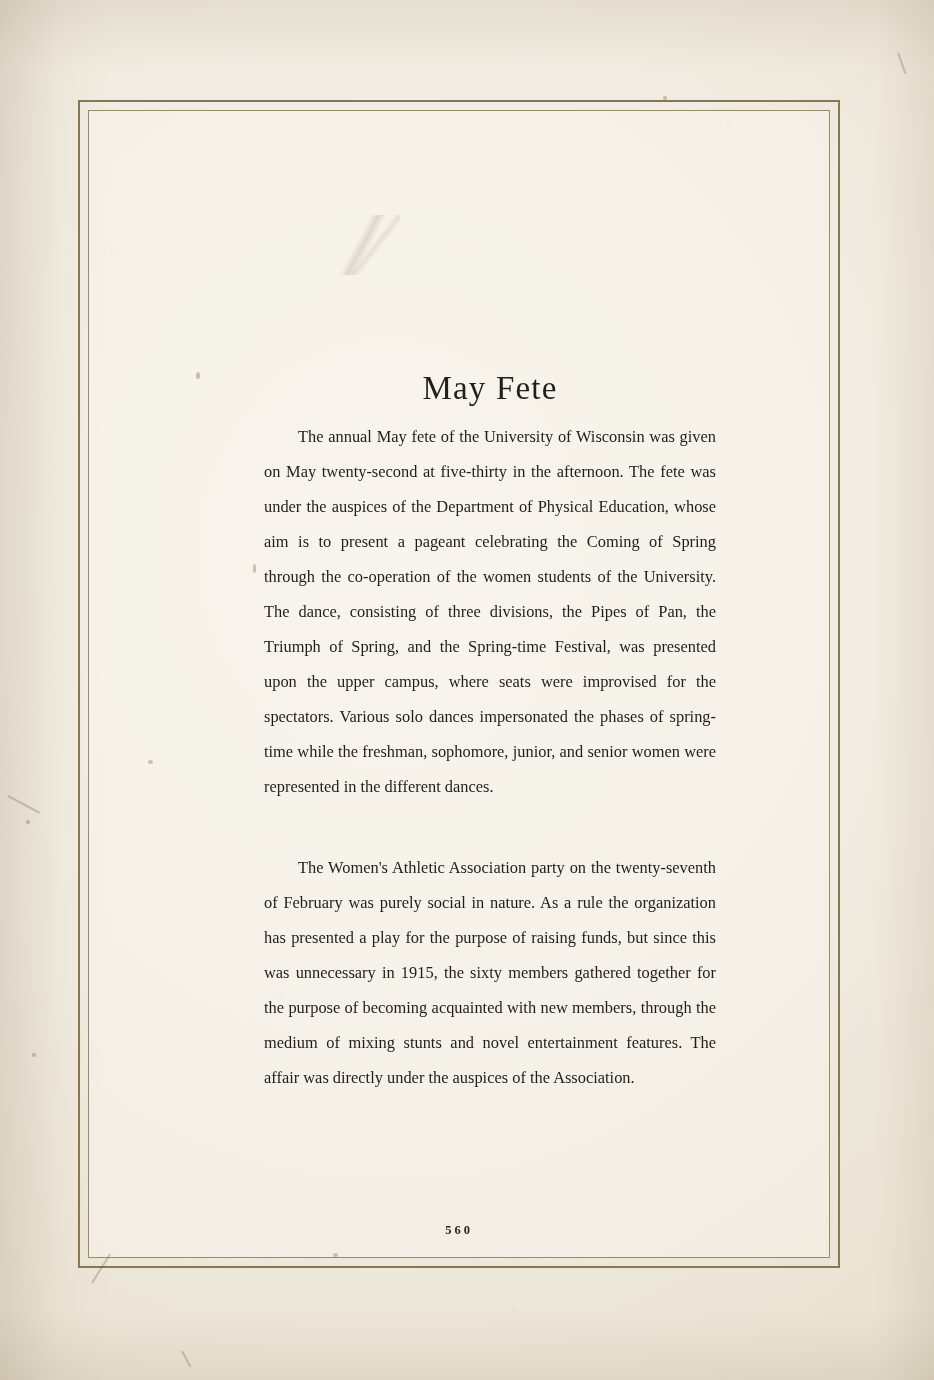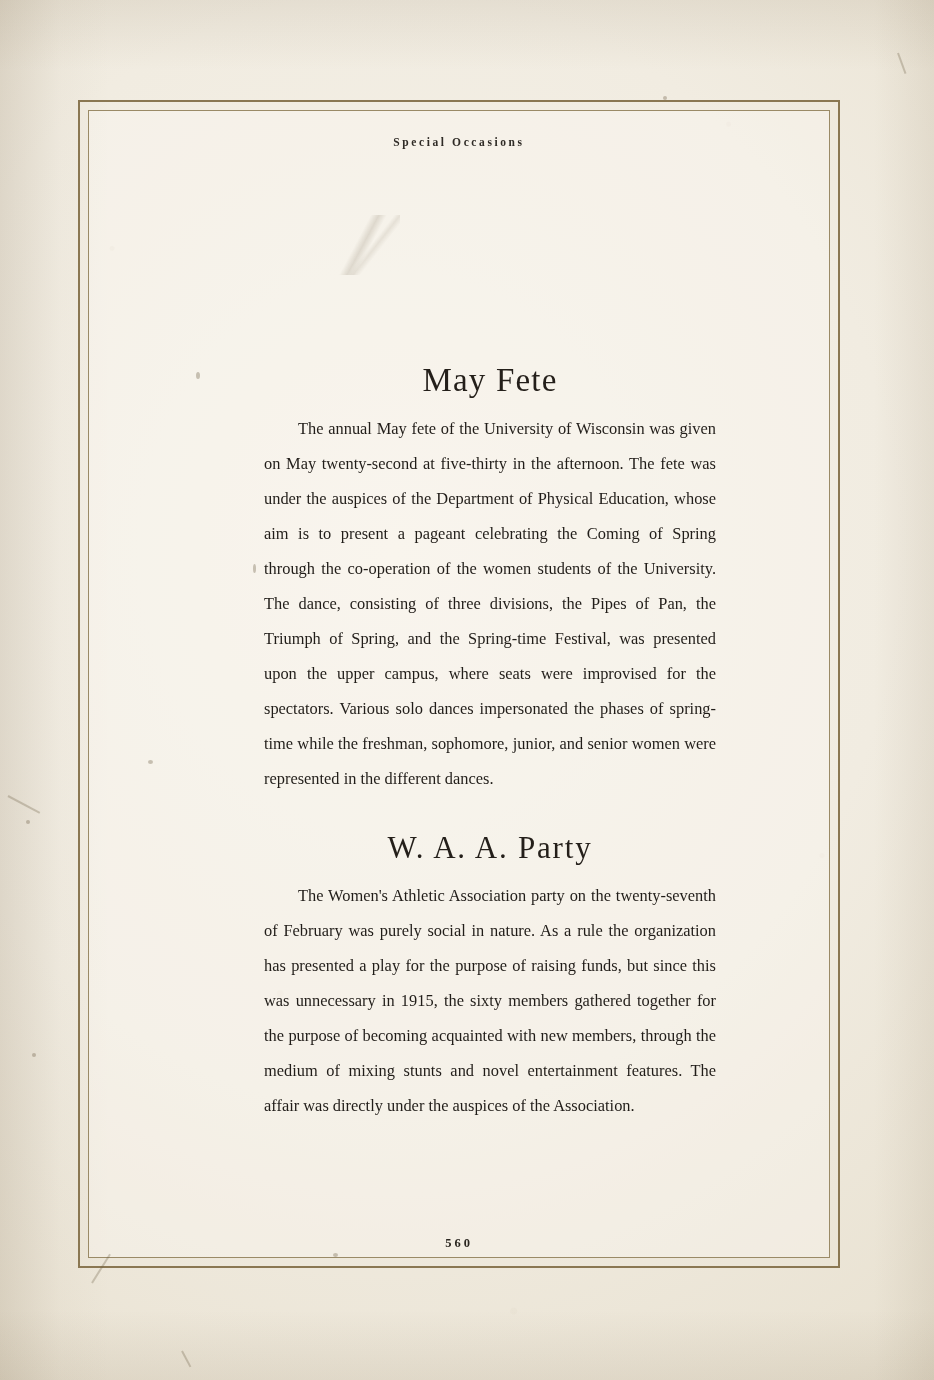--- a/index.html
+++ b/index.html
@@ -88,21 +88,21 @@
   }
 
   .column {
     position: absolute;
     left: 176px;
     top: 252px;
     width: 452px;
   }
 
   h1.section-title {
-    margin: 0;
+    margin: 8px;
     font-weight: normal;
     font-size: 33px;
     letter-spacing: 1.2px;
     text-align: center;
     color: #241f1a;
     font-family: "Liberation Serif", serif;
   }
   h1.title-2 {
     font-size: 31px;
     letter-spacing: 1.8px;
@@ -119,21 +119,21 @@
     font-family: "Liberation Serif", serif;
     -webkit-hyphens: none;
     hyphens: none;
   }
 
   .block-gap { height: 34px; }
 
   .folio {
     position: absolute;
     left: 0;
-    bottom: 7px;
+    bottom: 20px;
     width: 742px;
     text-align: center;
     font-size: 12.5px;
     letter-spacing: 3px;
     color: #2a2620;
     font-weight: bold;
   }
 
   
   .smudge {
@@ -160,30 +160,28 @@
 
 <div class="page-surface"></div>
 <div class="grain"></div>
 <div class="edge-shade"></div>
 
 <div class="frame-outer"></div>
 <div class="frame-inner"></div>
 
 <div class="content">
 
-  <div class="running-head">Special Occasions</div>
 
   <div class="column">
 
     <h1 class="section-title">May Fete</h1>
     <p class="body-text">The annual May fete of the University of Wisconsin was given on May twenty-second at five-thirty in the afternoon.  The fete was under the auspices of the Department of Physical Education, whose aim is to present a pageant celebrating the Coming of Spring through the co-operation of the women students of the University.  The dance, consisting of three divisions, the Pipes of Pan, the Triumph of Spring, and the Spring-time Festival,  was presented upon the upper campus, where seats were improvised for the spectators. Various solo dances impersonated the phases of spring-time while the freshman, sophomore, junior, and senior women were represented in the different dances.</p>
 
     <div class="block-gap"></div>
 
-    <h1 class="section-title title-2">W. A. A. Party</h1>
     <p class="body-text">The  Women's  Athletic  Association party  on  the twenty-seventh of February was purely social in nature. As a rule the organization has presented a play for the purpose of raising funds, but since this was unnecessary in 1915, the sixty members gathered together for the purpose of becoming acquainted with new members, through the medium of mixing stunts and novel entertainment features.  The affair was directly under the auspices of the Association.</p>
   </div>
 
   <div class="folio">560</div>
 </div>
 
 <div class="smudge smudge-1"></div>
 <div class="speck" style="left:196px; top:372px; width:4px; height:7px;"></div>
 <div class="speck" style="left:253px; top:564px; width:3px; height:9px;"></div>
 <div class="speck" style="left:148px; top:760px; width:5px; height:4px;"></div>

